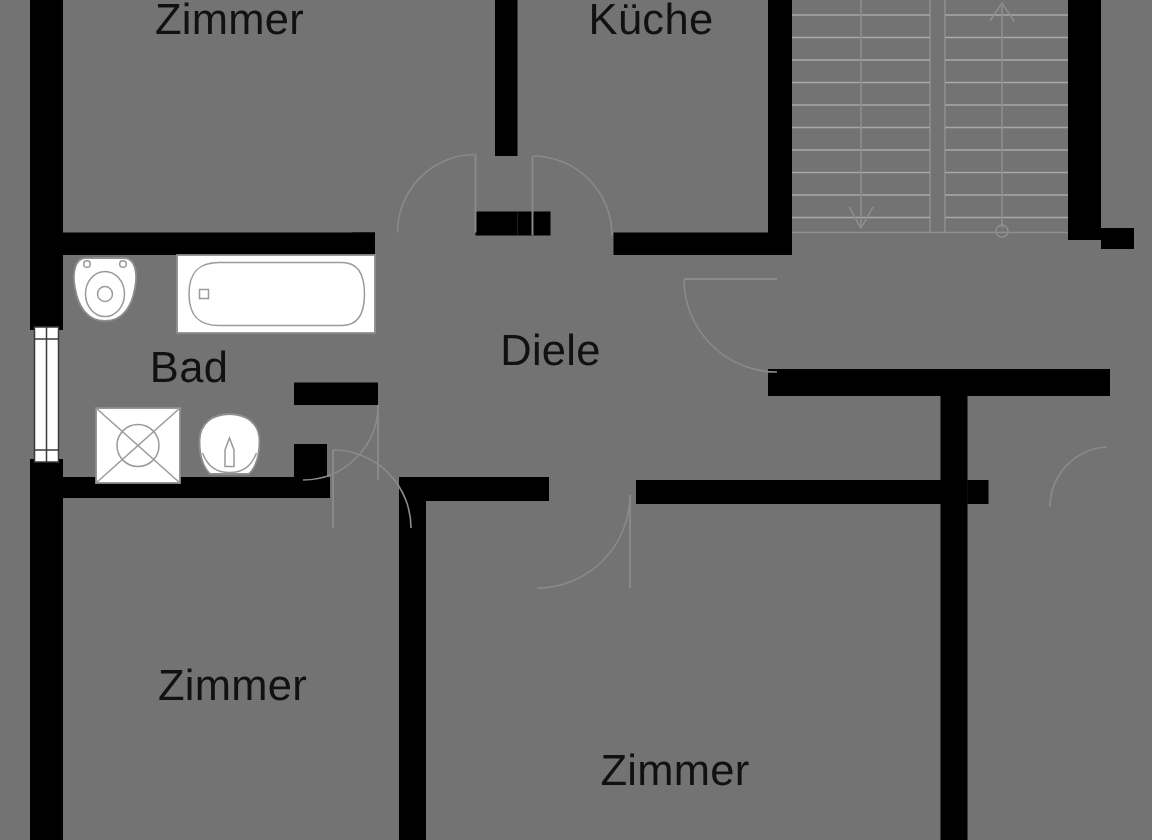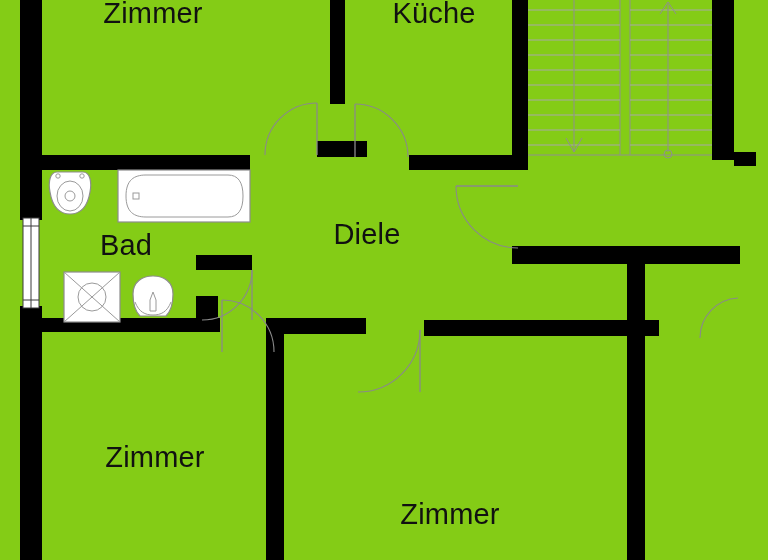--- a/index.html
+++ b/index.html
@@ -8,21 +8,21 @@
     padding: 0;
     background: #ffffff;
   }
   body {
     font-family: "Liberation Sans", sans-serif;
   }
   #floorplan-root {
     position: relative;
     width: 768px;
     height: 560px;
-    background: #84cc16;
+    background: #737373;
     overflow: hidden;
   }
   #plan-svg {
     display: block;
     width: 768px;
     height: 560px;
   }
   .room-label {
     font-family: "Liberation Sans", sans-serif;
     font-size: 29px;

